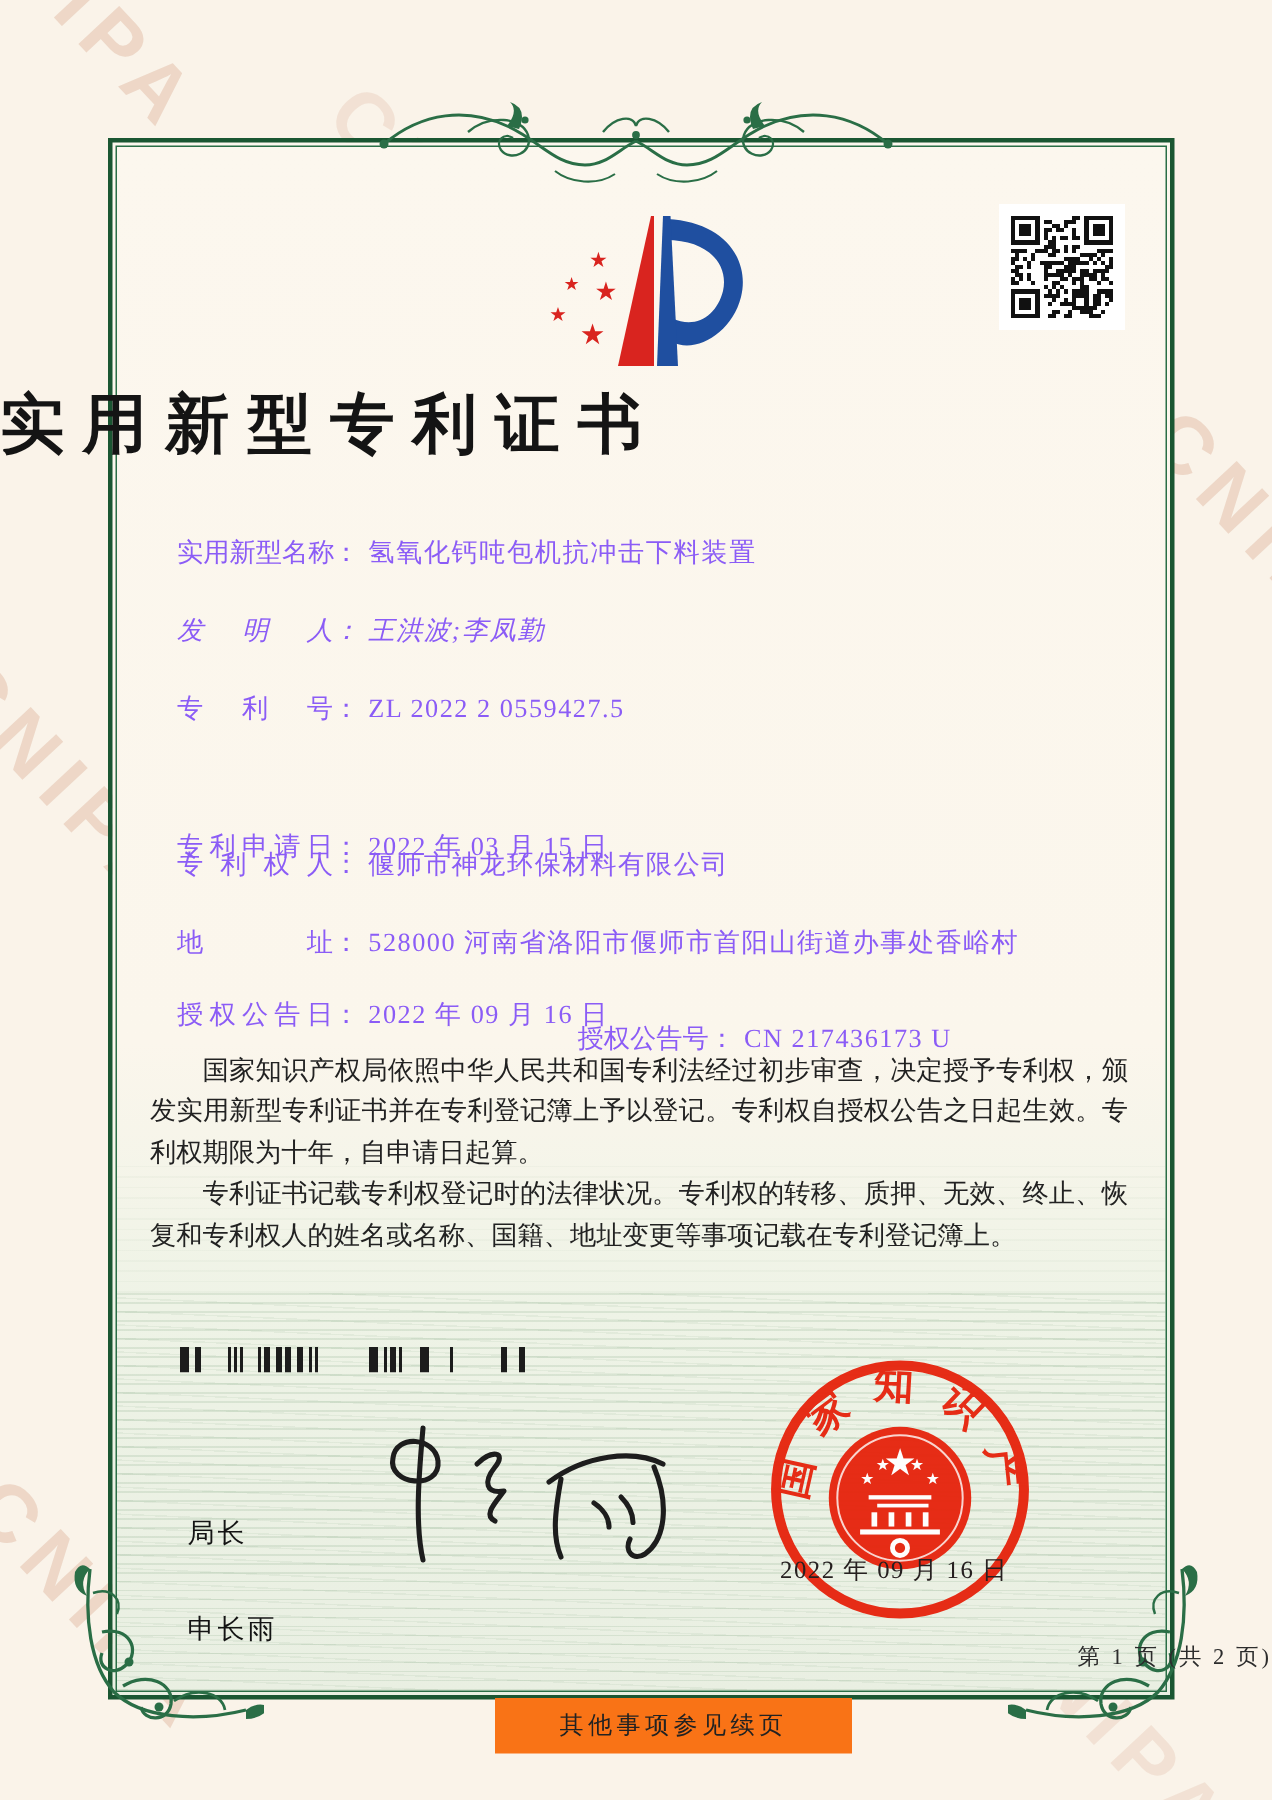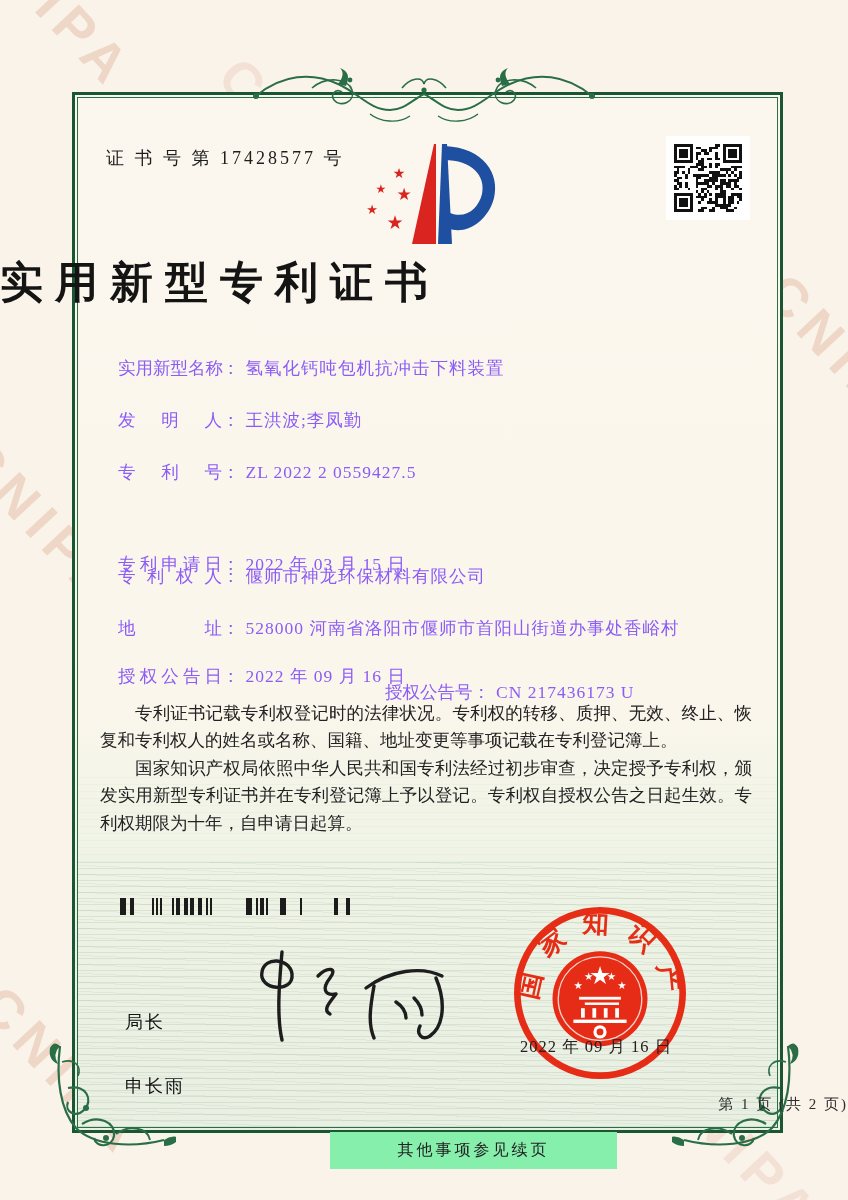--- a/index.html
+++ b/index.html
@@ -54,21 +54,21 @@
   .signer div{margin-bottom:13px;margin-top:40px;}
   .signature{position:absolute;left:248px;top:946px;width:210px;height:100px;z-index:5;}
 
   .seal{position:absolute;left:505px;top:898px;width:190px;height:190px;z-index:5;opacity:.96;}
   .seal-date{position:absolute;left:520px;top:1036px;width:175px;font-size:16.5px;color:#262020;
              letter-spacing:1px;z-index:6;white-space:nowrap;}
 
   .page-info{position:absolute;left:0;top:1095px;width:100%;text-align:right;font-size:15px;
              color:#2c2c2c;letter-spacing:2px;z-index:4;}
 
-  .footer-note{position:absolute;left:330px;top:1132px;width:287px;height:37px;background:#86efac;
+  .footer-note{position:absolute;left:330px;top:1132px;width:238px;height:37px;background:#f97316;
                display:flex;align-items:center;justify-content:center;font-size:16px;color:#222;
                letter-spacing:3px;z-index:3;}
 </style>
 </head>
 <body>
 
 <div class="page">
 
   <div class="wm" style="left:-52px;top:-28px;">CNIPA</div>
   <div class="wm light" style="left:196px;top:112px;">CNIPA</div>
@@ -138,21 +138,20 @@
         <g fill="#2a6e46">
           <path d="M14,18 q-8,8 -2,18 q-10,-4 -8,-16 q4,-8 10,-2z"></path>
           <path d="M118,112 q8,-6 16,-2 q-6,8 -16,8z"></path>
           <circle cx="40" cy="80" r="3"></circle>
             <circle cx="60" cy="110" r="3"></circle>
         </g>
       </g>
     </svg>
   </div>
 
-  <div class="cert-no">证 书 号 第 17428577 号</div>
 
   <div class="logo">
     <svg width="152" height="118" viewBox="0 0 152 118">
 
       <path d="M97,10 C136,12 152,38 146,62 C140,86 116,100 100,92 L100,76 C116,84 130,74 134,58 C138,40 124,24 96,24 Z" fill="#1f4fa0"></path>
 
       <polygon points="94,8 99,8 104,108 90,108" fill="#1f4fa0"></polygon>
 
       <polygon points="88,8 86,8 64,108 88,108" fill="#d9241f"></polygon>
 
@@ -178,21 +177,21 @@
       </g>
     </svg>
   </div>
 
   <div class="title">实用新型专利证书</div>
 
   <div class="fields">
     <div class="frow" style="top:0px;">
       <span class="flabel">实用新型名称</span><span class="fcolon">：</span><span class="fvalue">氢氧化钙吨包机抗冲击下料装置</span>
     </div>
-    <div class="frow" style="top:52px;">
+    <div class="frow" style="top:52px;font-style:italic;">
       <span class="flabel">发明人</span><span class="fcolon">：</span><span class="fvalue">王洪波;李凤勤</span>
     </div>
     <div class="frow" style="top:104px;">
       <span class="flabel">专利号</span><span class="fcolon">：</span><span class="fvalue">ZL 2022 2 0559427.5</span>
     </div>
     <div class="frow" style="top:156px;margin-top:40px;">
       <span class="flabel">专利申请日</span><span class="fcolon">：</span><span class="fvalue">2022 年 03 月 15 日</span>
     </div>
     <div class="frow" style="top:208px;font-family:Liberation Mono, monospace;">
       <span class="flabel">专利权人</span><span class="fcolon">：</span><span class="fvalue">偃师市神龙环保材料有限公司</span>
@@ -202,22 +201,22 @@
     </div>
     <div class="frow" style="top:308px;width:660px;">
       <span class="flabel">授权公告日</span><span class="fcolon">：</span><span class="fvalue">2022 年 09 月 16 日</span>
       <span class="grant2">
         <span>授权公告号</span><span class="fcolon">：</span><span class="fvalue">CN 217436173 U</span>
       </span>
     </div>
   </div>
 
   <div class="body-text">
+    <p>国家知识产权局依照中华人民共和国专利法经过初步审查，决定授予专利权，颁发实用新型专利证书并在专利登记簿上予以登记。专利权自授权公告之日起生效。专利权期限为十年，自申请日起算。</p>
     <p>专利证书记载专利权登记时的法律状况。专利权的转移、质押、无效、终止、恢复和专利权人的姓名或名称、国籍、地址变更等事项记载在专利登记簿上。</p>
-    <p>国家知识产权局依照中华人民共和国专利法经过初步审查，决定授予专利权，颁发实用新型专利证书并在专利登记簿上予以登记。专利权自授权公告之日起生效。专利权期限为十年，自申请日起算。</p>
   </div>
 
   <div class="barcode">
     <svg viewBox="0 0 118 16" preserveAspectRatio="none">
       <path fill="#1c1c1c" d="M0 0h3v16h-3zM5 0h2v16h-2zM16 0h1v16h-1zM18 0h1v16h-1zM20 0h1v16h-1zM26 0h1v16h-1zM28 0h2v16h-2zM32 0h2v16h-2zM35 0h2v16h-2zM39 0h2v16h-2zM43 0h1v16h-1zM45 0h1v16h-1zM63 0h3v16h-3zM68 0h1v16h-1zM70 0h2v16h-2zM73 0h1v16h-1zM80 0h3v16h-3zM90 0h1v16h-1zM107 0h2v16h-2zM113 0h2v16h-2z"></path>
     </svg>
   </div>
 
   <div class="signer">
     <div>局长</div>

